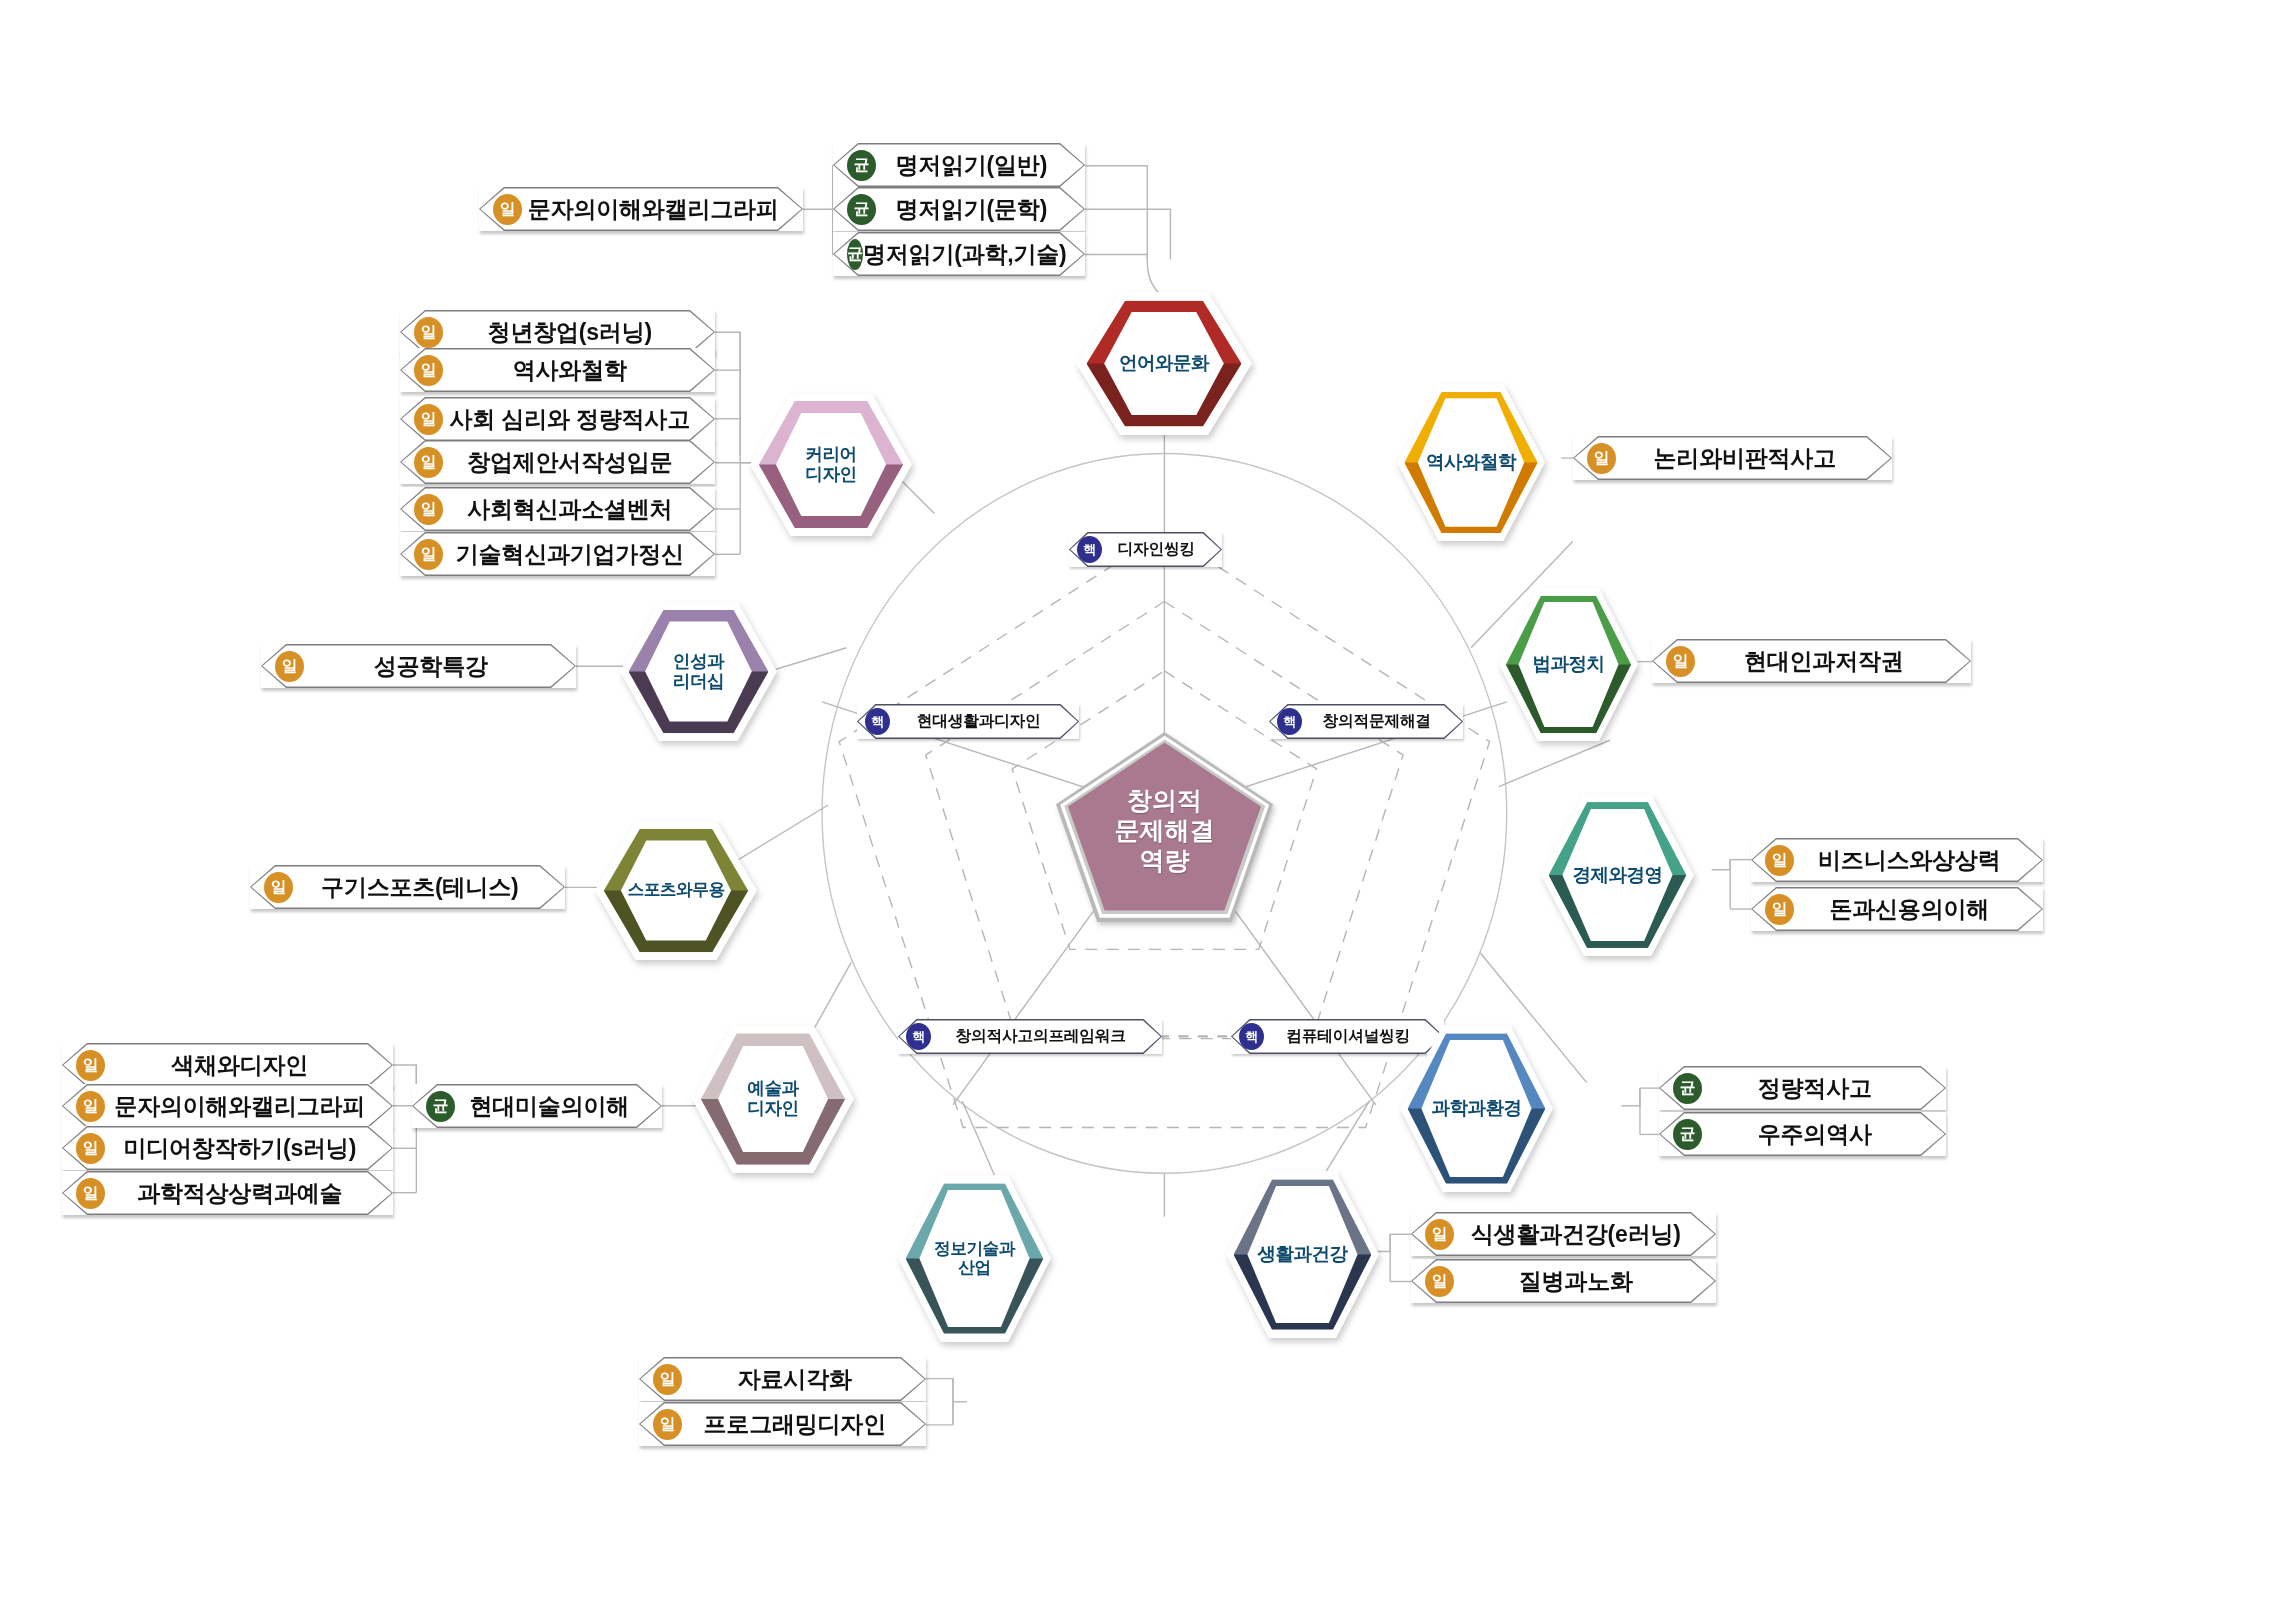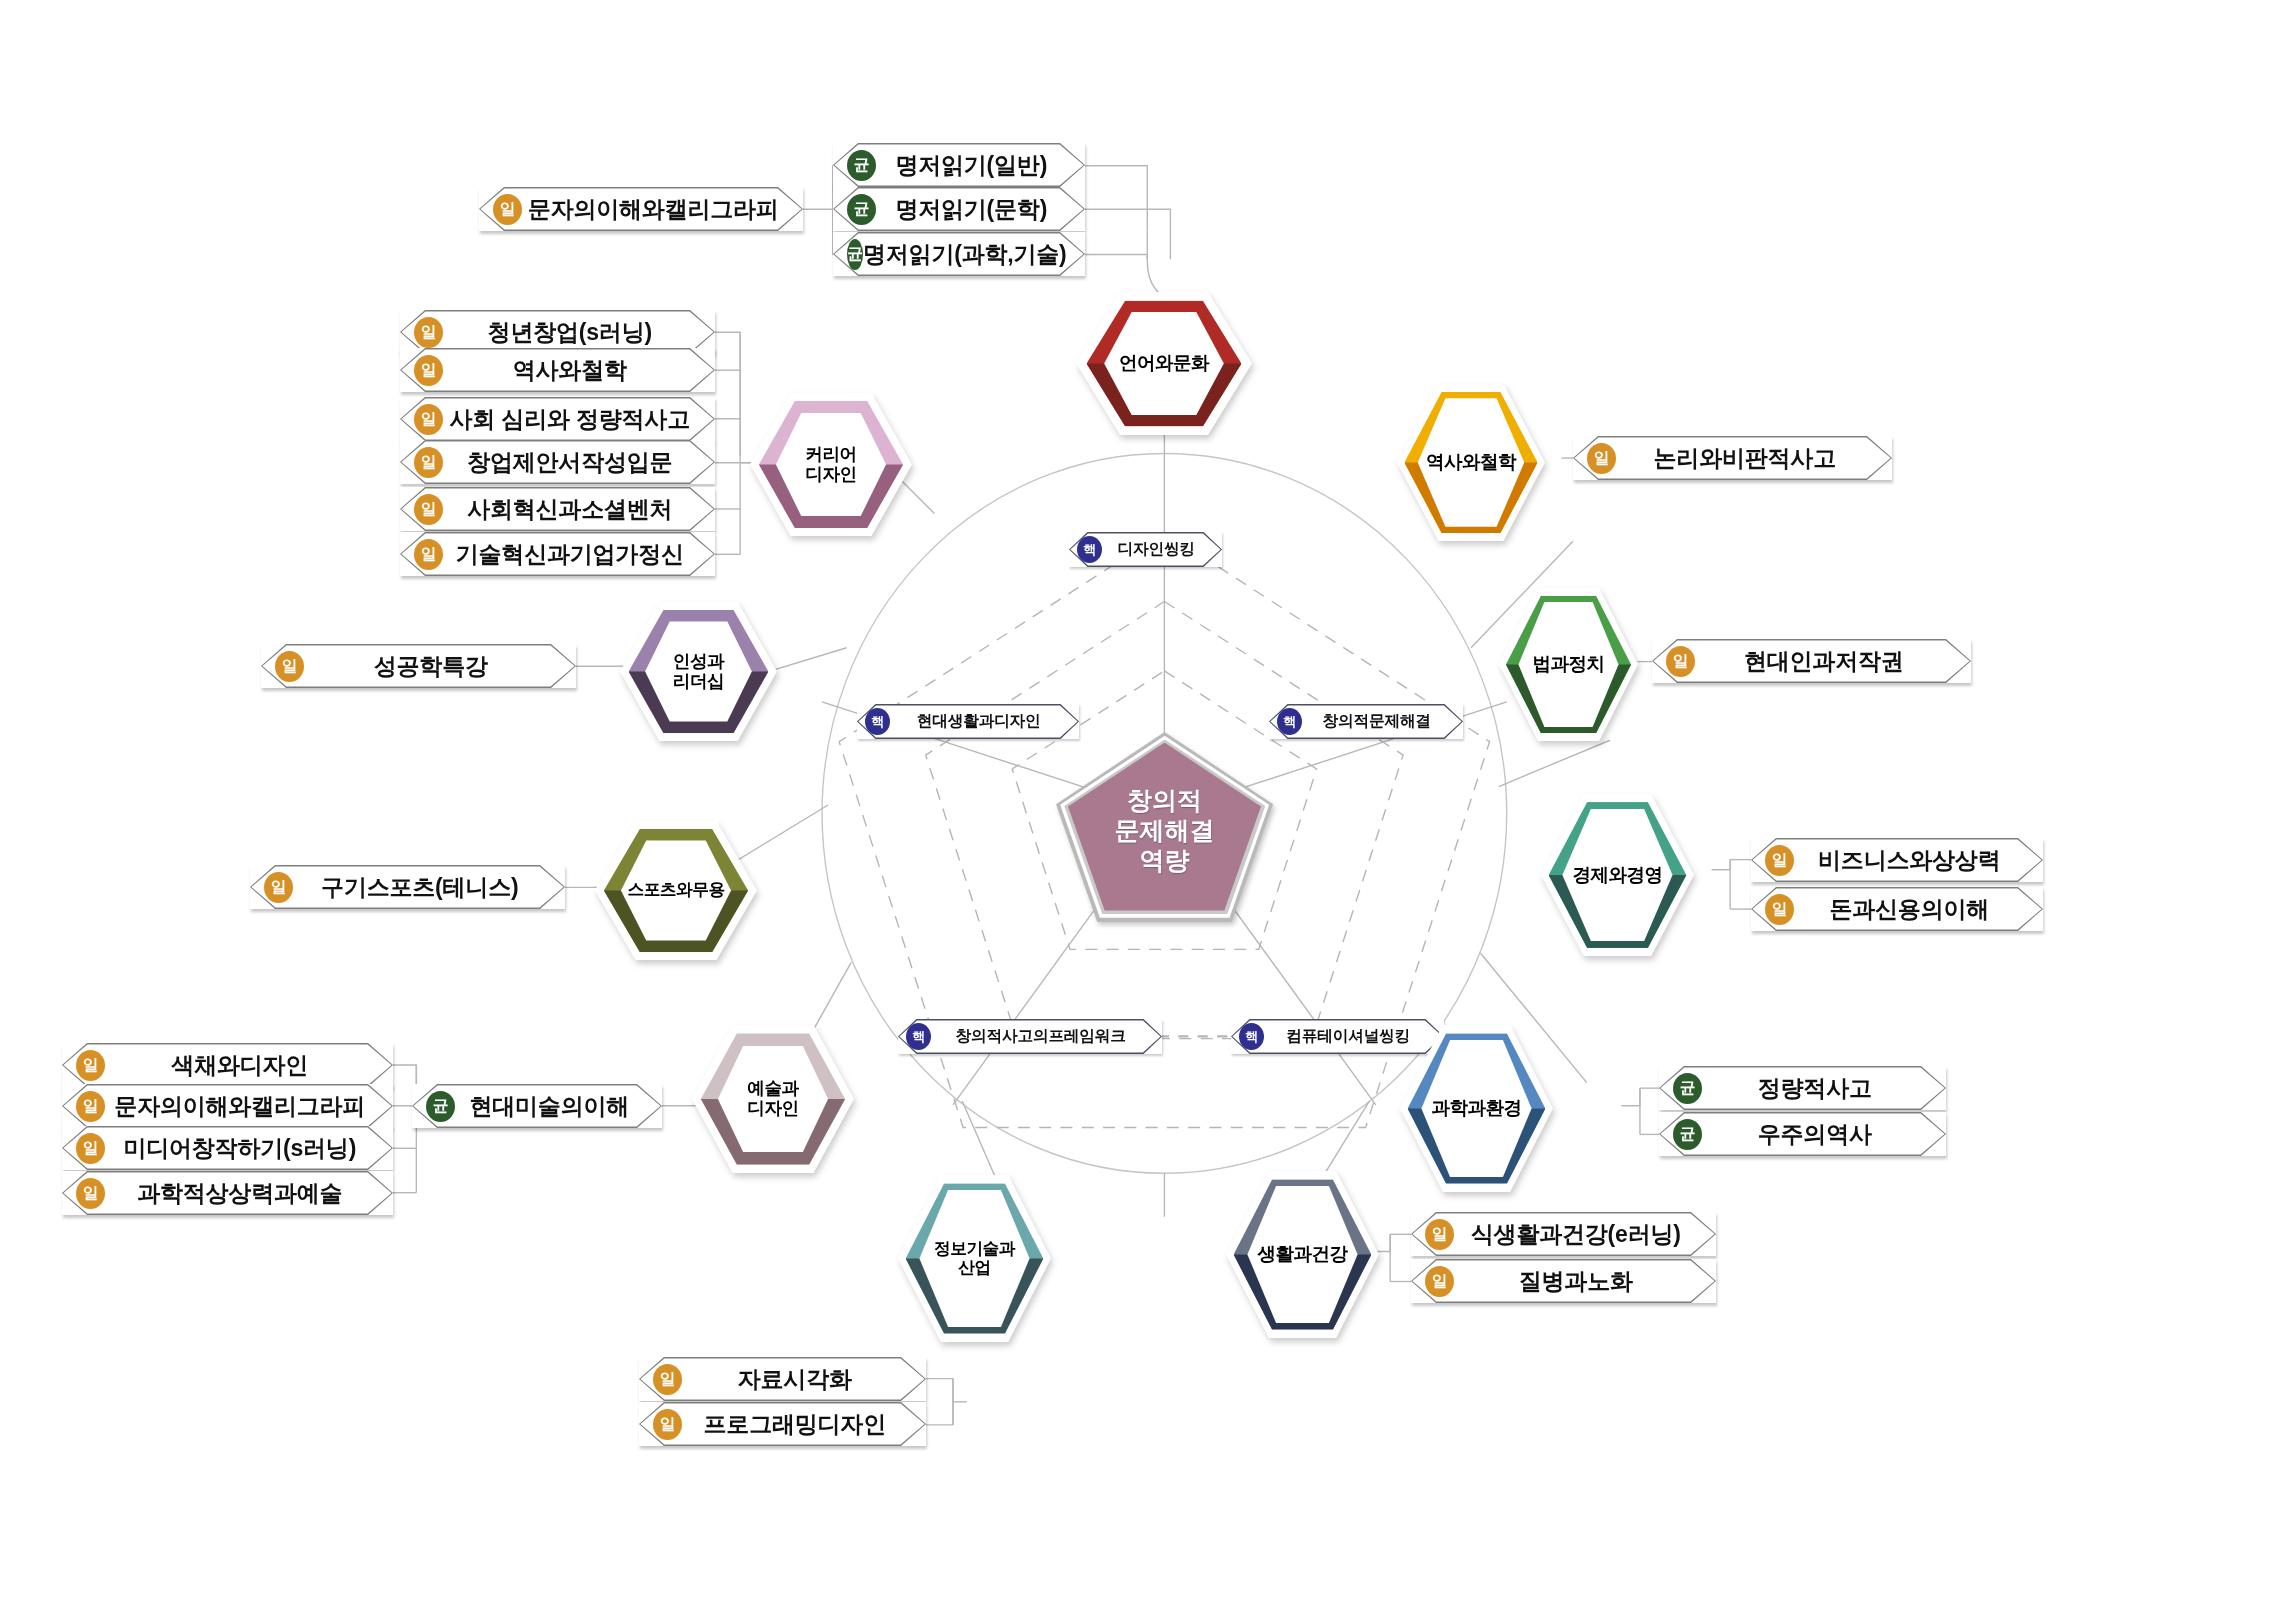--- a/index.html
+++ b/index.html
@@ -51,21 +51,21 @@
   .hex{
     position:absolute;
     filter:drop-shadow(2.8px 4.2px 3.2px rgba(0,0,0,0.20));
   }
   .hex .ring{position:absolute;left:0;top:0;width:100%;height:100%;background:#ffffff;}
   .hex .bandTop,.hex .bandBot{position:absolute;left:0;top:0;width:100%;height:100%;}
   .hex .core{position:absolute;background:#ffffff;}
   .hex .label{
     position:absolute;left:0;top:0;width:100%;height:100%;
     display:flex;align-items:center;justify-content:center;text-align:center;
-    font-size:18.5px;font-weight:700;color:#000000;line-height:1.12;letter-spacing:-0.5px;
+    font-size:18.5px;font-weight:700;color:#0c4a6e;line-height:1.12;letter-spacing:-0.5px;
     z-index:5;
   }
   
   .hexW .ring{clip-path:polygon(0% 50%, 25% 0%, 75% 0%, 100% 50%, 75% 100%, 25% 100%);}
   .hexW .bandTop{clip-path:polygon(0% 50%, 25% 0%, 75% 0%, 100% 50%, 75% 100%, 25% 100%);}
   .hexW .bandBot{clip-path:polygon(0% 50%, 100% 50%, 75% 100%, 25% 100%);}
   .hexW .core{left:16%;top:14%;width:68%;height:72%;
     clip-path:polygon(0% 50%, 23% 0%, 77% 0%, 100% 50%, 77% 100%, 23% 100%);}
   
   .hexT .ring{clip-path:polygon(0% 50%, 28% 0%, 72% 0%, 100% 50%, 72% 100%, 28% 100%);}

